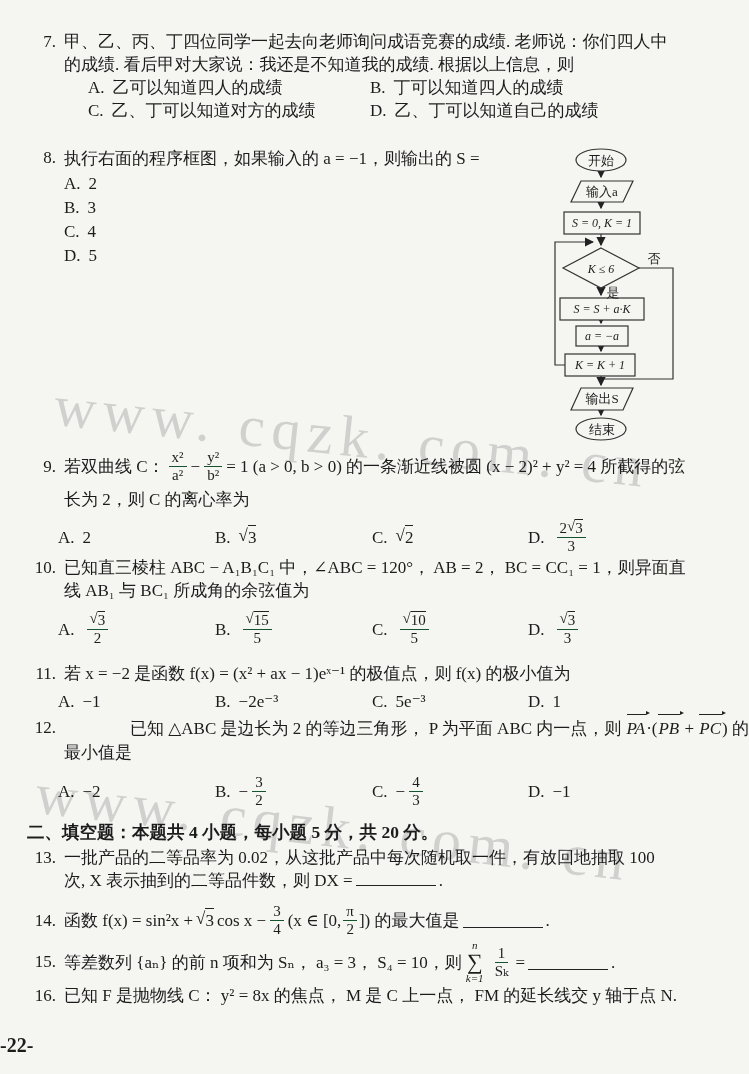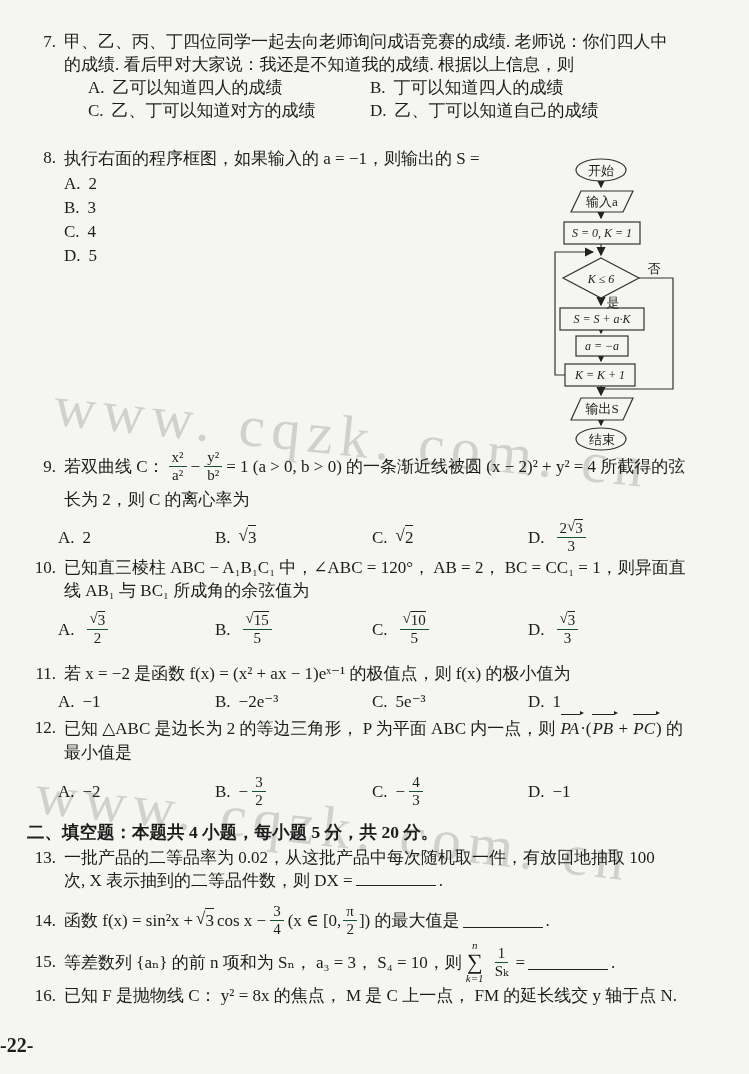--- a/index.html
+++ b/index.html
@@ -38,21 +38,21 @@
   .blank{display:inline-block;width:80px;border-bottom:1px solid #222;height:15px;margin:0 3px;}
   .sec{position:absolute;left:0;width:100%;padding-left:27px;box-sizing:border-box;
        font-size:17.5px;font-weight:bold;}
   .pageno{position:absolute;left:0;width:100%;text-align:left;font-weight:bold;font-size:20px;}
   
   .wm{position:absolute;white-space:nowrap;font-size:58px;letter-spacing:7px;
       color:#9a9a9a;opacity:0.40;transform-origin:left top;pointer-events:none;}
   .wm1{left:58px;top:372px;transform:rotate(6deg);}
   .wm2{left:40px;top:760px;transform:rotate(6.5deg);}
   
-  .flow{position:absolute;left:551px;top:156px;width:192px;height:300px;}
+  .flow{position:absolute;left:551px;top:146px;width:192px;height:300px;}
   .flow svg{display:block;}
 </style>
 </head>
 <body>
 
 <div class="page">
 
   <div class="wm wm1">www. cqzk. com. cn</div>
   <div class="wm wm2">www. cqzk. com. cn</div>
 
@@ -276,21 +276,21 @@
         </span>
       <span class="opt">
           <span class="olabel">D.</span>
           <span>1</span>
         </span>
     </div>
   </div>
 
   <div class="q" style="top:716px;">
     <span class="qnum">12.</span>
-    <div class="qline" style="line-height:25px;">
+    <div class="qline" style="line-height:25px;text-align:right;">
       <span>已知 △ABC 是边长为 2 的等边三角形， P 为平面 ABC 内一点，则</span>
       <span class="vec">PA</span><span>·(</span><span class="vec">PB</span> <span>+</span> <span class="vec">PC</span><span>) 的</span>
     </div>
     <div class="qline">最小值是</div>
     <div class="optrow4" style="min-height:48px;">
       <span class="opt">
           <span class="olabel">A.</span>
           <span>−2</span>
         </span>
       <span class="opt">

